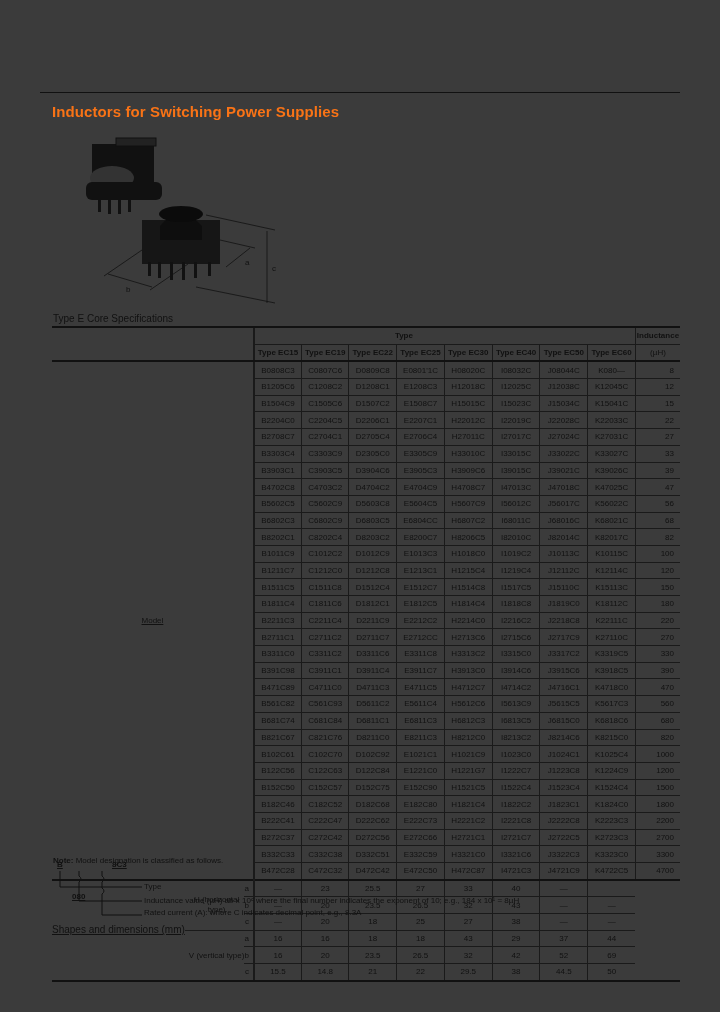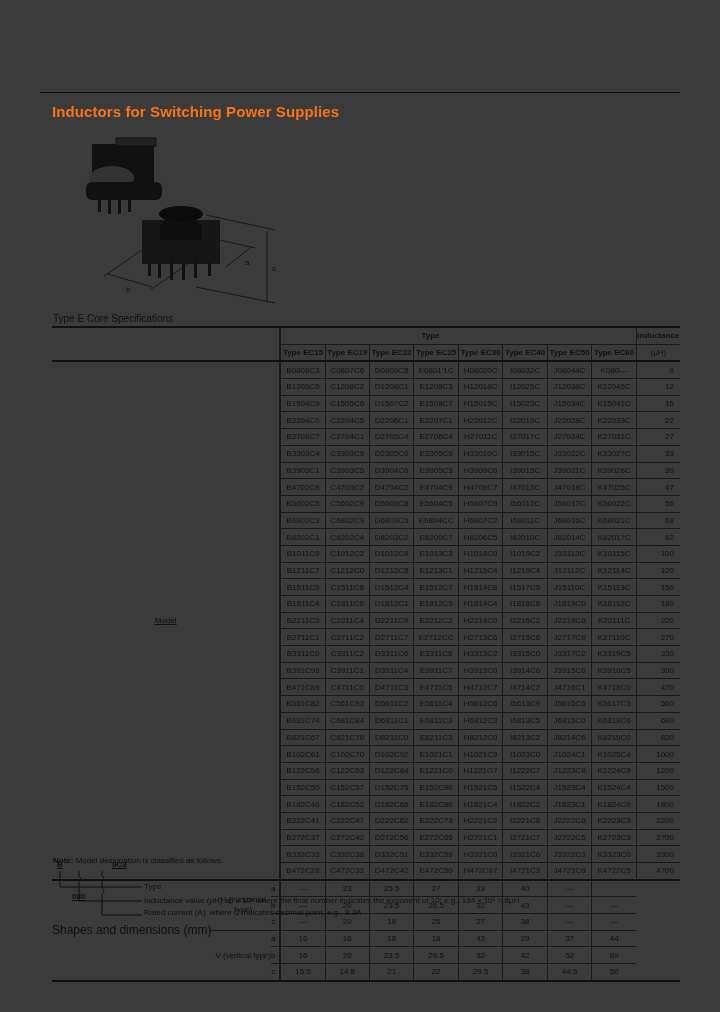--- a/index.html
+++ b/index.html
@@ -23,21 +23,21 @@
     border-bottom: 1px solid #1a1a1a;
   }
   table.spec th { font-weight: bold; font-size: 8px; }
   .vl { border-left: 1px solid #1a1a1a; }
   .bl2 { border-left: 2px solid #1a1a1a; }
   .thick-bottom { border-bottom: 2px solid #111 !important; }
   .thick-top td, .thick-top th { border-top: 2px solid #111; }
   .ind { text-align: right !important; padding-right: 6px !important; }
   .noline { border-bottom: none !important; }
   .model-label { font-size: 8px; text-align: center; text-decoration: underline; }
-  .dim-label { font-weight: bold; font-size: 12px; text-align: center; line-height: 10px; }
+  .dim-label { font-weight: bold; font-size: 10px; text-align: center; line-height: 10px; text-decoration: underline; }
   .dim-sub { font-weight: bold; font-size: 8px; text-align: left; padding-left: 4px !important; margin-left: 29px; }
   .sub { text-align: right !important; padding-right: 4px !important; font-size: 8px; }
   .note { position: absolute; left: 53px; top: 856px; font-size: 8px; color: #111; }
   .note b { font-weight: bold; }
   .legend { position: absolute; left: 50px; top: 855px; width: 630px; height: 60px; font-size: 8px; color: #111; }
   .legend .code { position: absolute; top: 5px; font-size: 8px; font-weight: bold; text-decoration: underline; }
   .legend .desc { position: absolute; left: 94px; font-size: 8px; white-space: nowrap; }
 </style>
 </head>
 <body>

